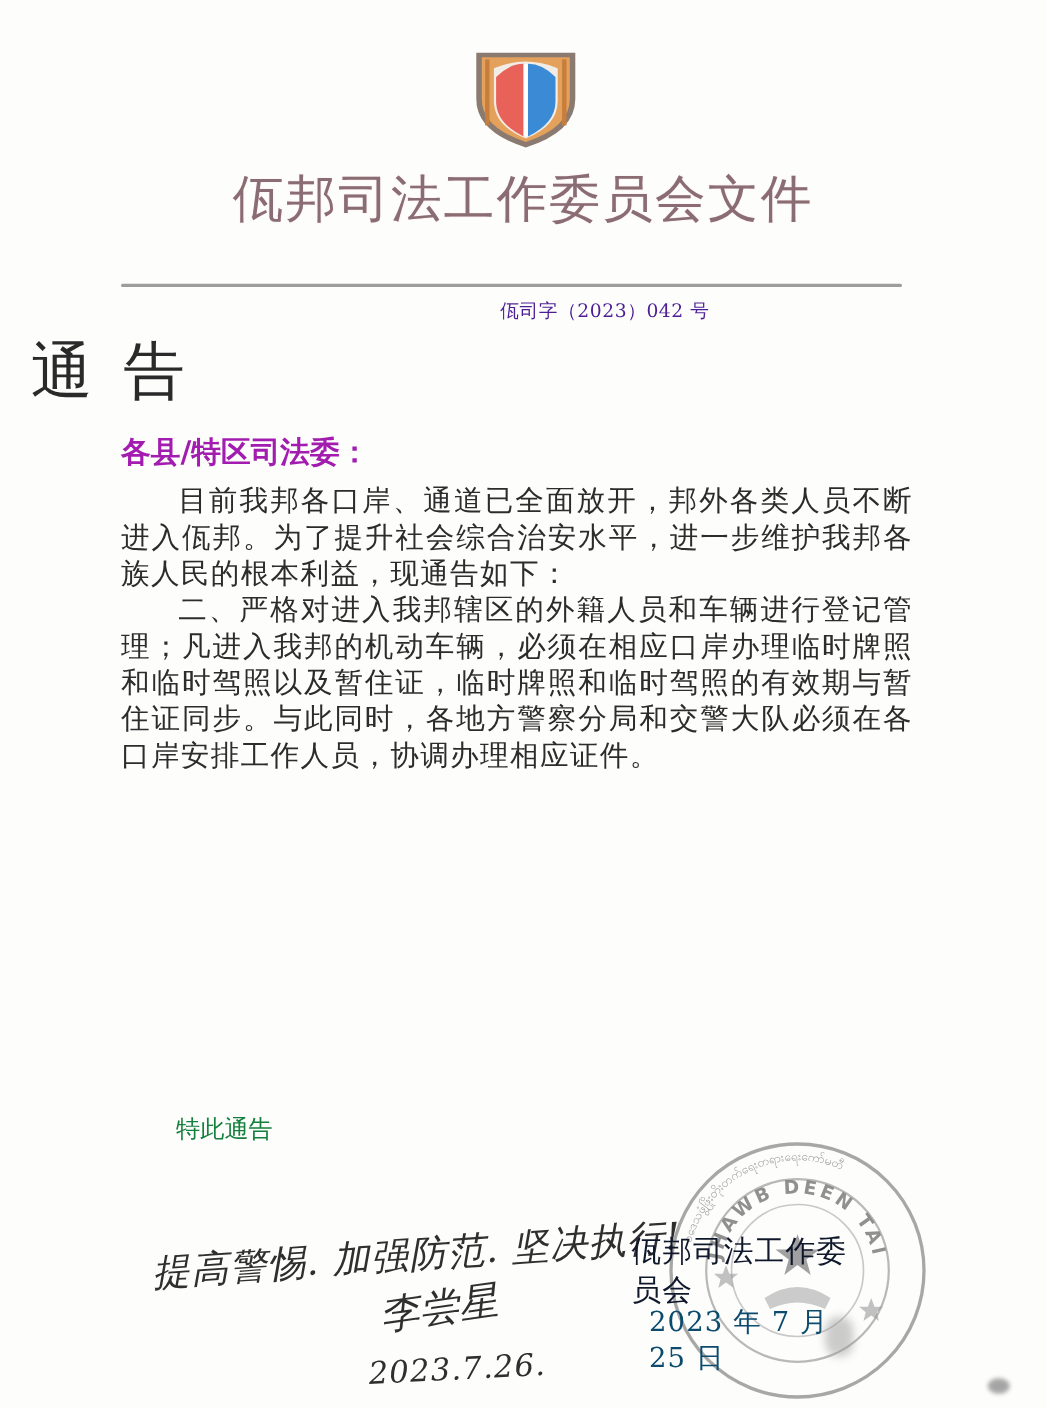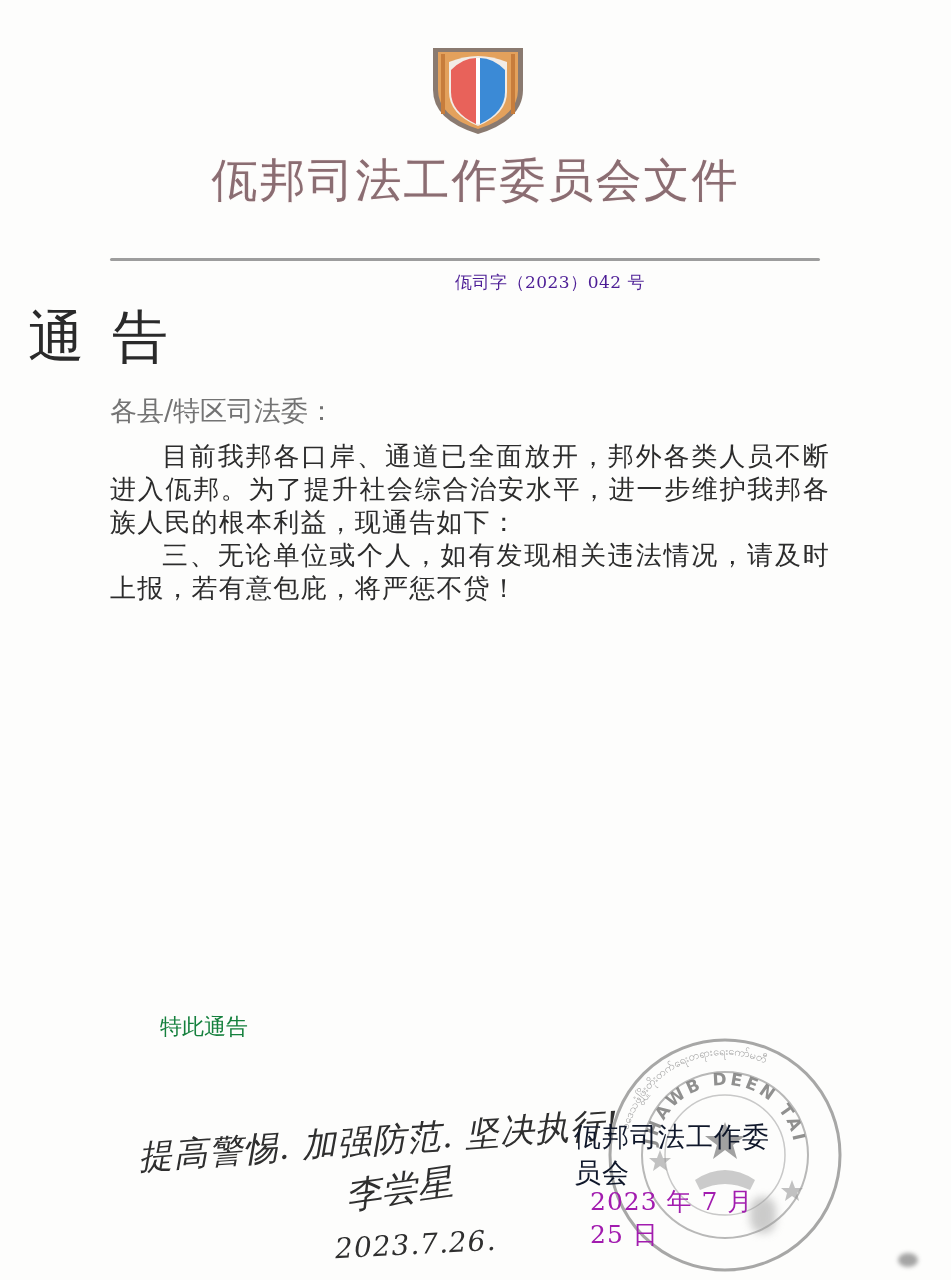--- a/index.html
+++ b/index.html
@@ -29,22 +29,22 @@
   .doc-number {
     position: absolute; right: 133px; top: 271px;
     font-size: 17px; color: #4c1d95; letter-spacing: 0.5px;
   }
   .notice-title {
     position: absolute; left: 0; top: 300px; width: 951px; text-align: left;
     font-size: 56px; color: #2a2a2a; letter-spacing: 28px; padding-left: 28px;
     box-sizing: border-box;
   }
   .addressee {
-    position: absolute; left: 110px; top: 393px; font-size: 27px; color: #737373;
-    font-weight: normal;
+    position: absolute; left: 110px; top: 393px; font-size: 27px; color: #a21caf;
+    font-weight: bold;
   }
   .body-text {
     position: absolute; left: 110px; top: 440px; width: 720px;
     font-size: 26px; line-height: 33px; color: #2c2c2c; letter-spacing: 1.2px;
   }
   .body-text p { margin: 0; text-indent: 2em; text-align: justify; }
   .closing { position: absolute; left: 160px; top: 1012px; font-size: 22px; color: #15803d; }
 
   .handwriting {
     position: absolute; font-family: "DejaVu Serif", serif; font-style: italic;
@@ -54,21 +54,21 @@
   .hw-signature { left: 345px; top: 1165px; font-size: 36px; transform: rotate(-8deg); }
   .hw-date { left: 335px; top: 1228px; font-size: 28px; transform: rotate(-3deg); letter-spacing: 1px; }
 
   .stamp {
     position: absolute; left: 600px; top: 1030px; width: 250px; height: 250px;
   }
   .signing-org {
     position: absolute; left: 574px; top: 1119px; font-size: 27px; color: #0f172a; letter-spacing: 1px;
   }
   .signing-date {
-    position: absolute; left: 590px; top: 1185px; font-size: 25px; color: #a21caf; letter-spacing: 1px;
+    position: absolute; left: 590px; top: 1185px; font-size: 25px; color: #0c4a6e; letter-spacing: 1px;
   }
   .smudge {
     position: absolute; left: 898px; top: 1253px; width: 20px; height: 14px;
     background: #8f8f8f; border-radius: 50%; filter: blur(2px); opacity: 0.8;
   }
   .smudge2 {
     position: absolute; left: 750px; top: 1197px; width: 26px; height: 36px;
     background: #9a9a9a; border-radius: 40%; filter: blur(4px); opacity: 0.5;
   }
 </style>
@@ -91,21 +91,21 @@
   <div class="org-header">佤邦司法工作委员会文件</div>
   <div class="header-rule"></div>
   <div class="doc-number">佤司字（2023）042 号</div>
 
   <div class="notice-title">通告</div>
 
   <div class="addressee">各县/特区司法委：</div>
 
   <div class="body-text">
     <p>目前我邦各口岸、通道已全面放开，邦外各类人员不断进入佤邦。为了提升社会综合治安水平，进一步维护我邦各族人民的根本利益，现通告如下：</p>
-    <p>三、无论单位或个人，如有发现相关违法情况，请及时上报，若有意包庇，将严惩不贷！</p>
+    <p>二、严格对进入我邦辖区的外籍人员和车辆进行登记管理；凡进入我邦的机动车辆，必须在相应口岸办理临时牌照和临时驾照以及暂住证，临时牌照和临时驾照的有效期与暂住证同步。与此同时，各地方警察分局和交警大队必须在各口岸安排工作人员，协调办理相应证件。</p>
   </div>
 
   <div class="closing">特此通告</div>
 
   <div class="handwriting hw-instruction">提高警惕. 加强防范. 坚决执行!</div>
   <div class="handwriting hw-signature">李尝星</div>
   <div class="handwriting hw-date">2023.7.26.</div>
 
   <svg class="stamp" viewBox="0 0 250 250">
     <defs>

